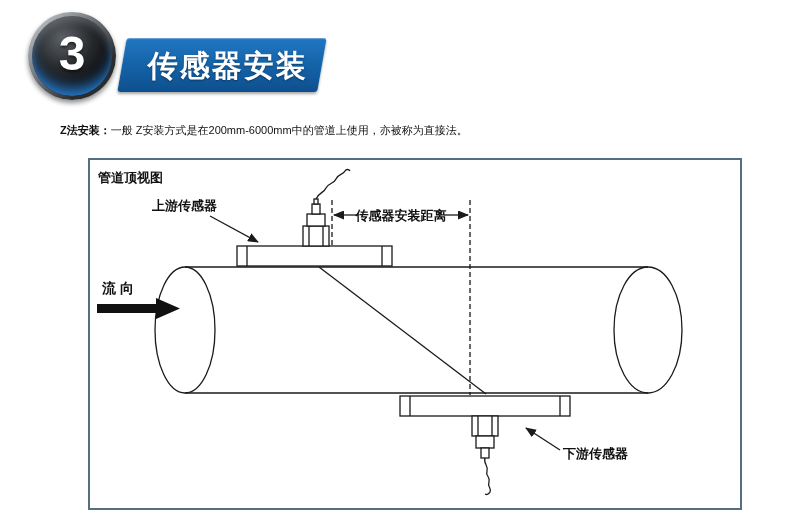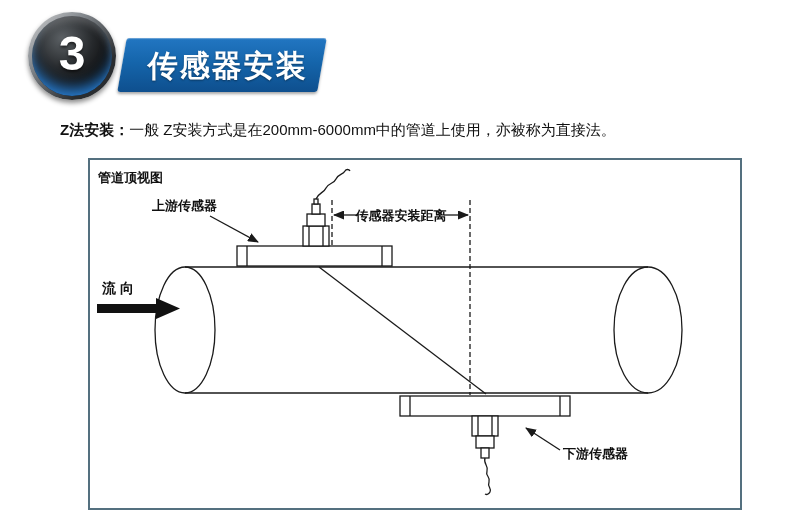--- a/index.html
+++ b/index.html
@@ -37,21 +37,21 @@
     display:flex;align-items:center;justify-content:center;
   }
   .step-number{
     color:#ffffff;font-size:48px;font-weight:bold;line-height:1;
     transform:translateY(-2px);text-shadow:0 2px 3px rgba(0,0,0,.6);
   }
 
   
   .intro{
     position:absolute;left:60px;top:119px;width:710px;
-    font-size:15px;color:#111;line-height:22px;white-space:nowrap;
+    font-size:11px;color:#111;line-height:22px;white-space:nowrap;
   }
   .intro b{font-weight:bold;}
 
   
   .diagram-box{
     position:absolute;left:88px;top:158px;width:650px;height:348px;
     border:2px solid #54707f;background:#ffffff;box-sizing:content-box;
   }
   .diagram-box svg{display:block;}
   .dlabel{

